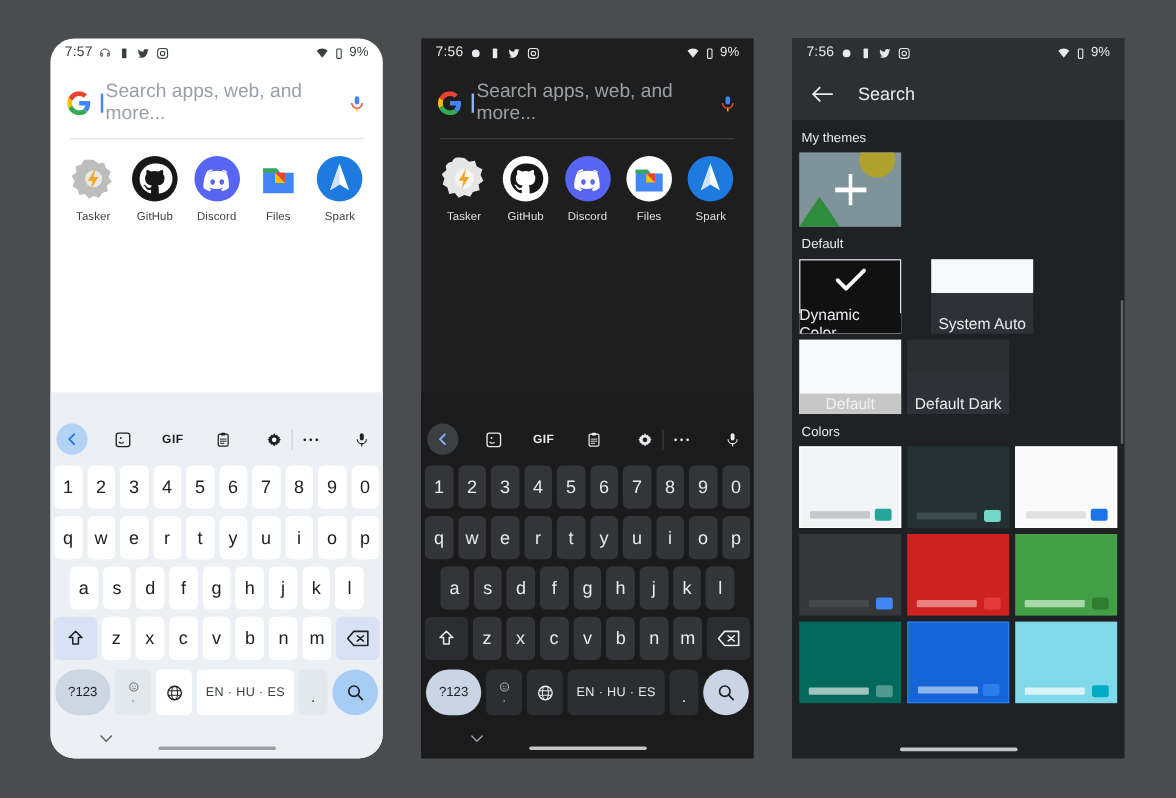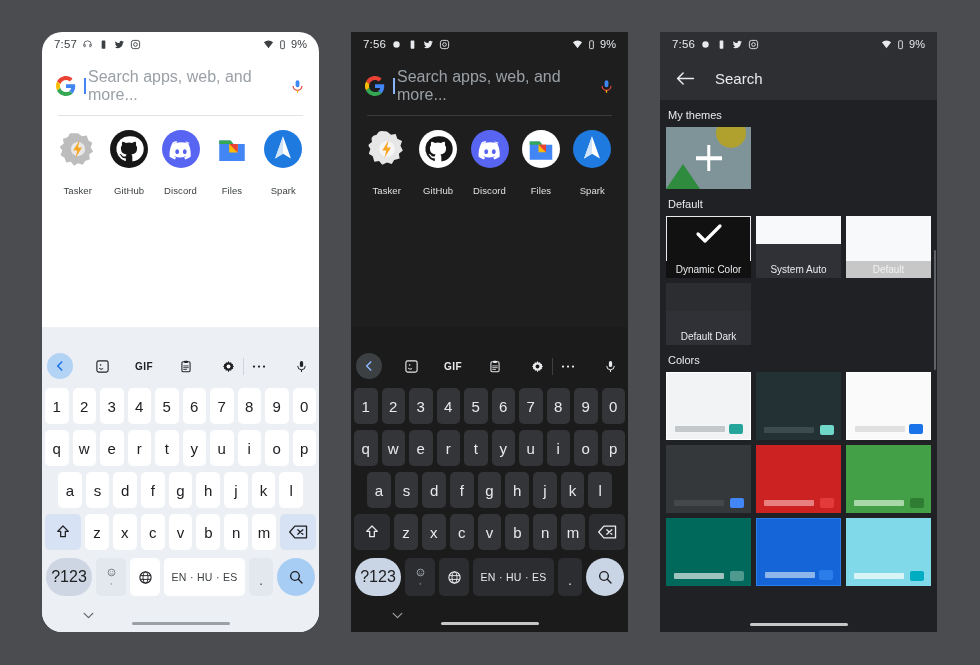--- a/index.html
+++ b/index.html
@@ -46,21 +46,21 @@
   }
   .light .caret { background: #4285f4; }
   .dark  .caret { background: #8ab4f8; }
   .mic-ic { width: 15px; height: 19px; flex: none; }
   .divider { height: 1px; margin: 9px 2px 0; }
   .light .divider { background: #e3e3e3; }
   .dark  .divider { background: #3a3a3a; }
 
   
   .approw { display: flex; padding: 14px 10px 0; flex: none; }
-  .app { flex: 1; display: flex; flex-direction: column; align-items: center; gap: 17px; }
+  .app { flex: 1; display: flex; flex-direction: column; align-items: center; gap: 7px; }
   .app-ic { width: 38px; height: 38px; border-radius: 50%; overflow: hidden; position: relative; }
   .app-lbl { font-size: 9.5px; letter-spacing: .1px; }
   .light .app-lbl { color: #3c4043; }
   .dark  .app-lbl { color: #e0e0e0; }
 
   
   .kbspacer { flex: 1; }
   .keyboard { flex: none; padding-bottom: 2px; }
   .light .keyboard { background: #eceff4; }
   .dark  .keyboard { background: #1b1b1b; }
@@ -87,21 +87,21 @@
   .light .key { background: #ffffff; color: #202124; }
   .dark  .key { background: #333538; color: #e8eaed; }
   .krow3 { padding-left: 16px; padding-right: 16px; }
   .key-mod { flex: 0 0 36px; }
   .light .key-mod { background: #d7e3f4; }
   .dark  .key-mod { background: #2b2d30; }
 
   .kbrow4 { display: flex; align-items: center; gap: 4px; padding: 5px 4px 4px; }
   .k-123 {
     flex: 0 0 46px; height: 38px; border-radius: 19px;
-    display: flex; align-items: center; justify-content: center; font-size: 16px;
+    display: flex; align-items: center; justify-content: center; font-size: 11px;
   }
   .light .k-123 { background: #cdd6e2; color: #202124; }
   .dark  .k-123 { background: #c9d4e4; color: #202124; }
   .k-comma {
     flex: 0 0 30px; height: 38px; border-radius: 5px;
     display: flex; flex-direction: column; align-items: center; justify-content: center; gap: 1px;
   }
   .light .k-comma { background: #e3e8ef; color: #5f6368; }
   .dark  .k-comma { background: #2b2d30; color: #bdc1c6; }
   .k-comma span { font-size: 8px; line-height: 1; }
@@ -155,21 +155,21 @@
   .sun { position: absolute; right: 5px; top: -9px; width: 30px; height: 30px; border-radius: 50%; background: #b0a12e; }
   .mtn { position: absolute; left: 0; bottom: 0; width: 0; height: 0;
          border-left: 17px solid transparent; border-right: 17px solid transparent;
          border-bottom: 25px solid #2f8c3f; }
   .plus-h { position: absolute; left: 50%; top: 50%; transform: translate(-50%,-50%); width: 26px; height: 3.5px; background: #fff; }
   .plus-v { position: absolute; left: 50%; top: 50%; transform: translate(-50%,-50%); width: 3.5px; height: 26px; background: #fff; }
 
   .tcard { width: 85px; height: 62px; position: relative; overflow: hidden; }
   .tcard .tlabel {
     position: absolute; left: 0; right: 0; bottom: 0; height: 17px;
-    display: flex; align-items: center; justify-content: center; font-size: 10px;
+    display: flex; align-items: center; justify-content: center; font-size: 13px;
   }
   .sel { outline: 1.5px solid #e8eaed; outline-offset: -1px; }
   .check { position: absolute; left: 50%; top: 20px; transform: translate(-50%,-50%); }
 
   .ccard { width: 85px; height: 68px; position: relative; overflow: hidden; }
   .cbar { position: absolute; left: 8px; bottom: 7px; height: 6px; width: 50px; border-radius: 1px; }
   .cdot { position: absolute; right: 7px; bottom: 5px; width: 14px; height: 10px; border-radius: 2px; }
   .showmore { text-align: right; padding: 9px 12px 0 0; font-size: 11px; color: #8ab4f8; }
   .th-scroll { position: absolute; right: 1px; top: 150px; width: 2px; height: 120px; background: #5f6368; border-radius: 1px; }
 </style>
@@ -723,21 +723,21 @@
       </div>
 
       <div class="th-sec">Default</div>
       <div class="th-grid" id="def-grid">
           <div class="tcard sel" style="background: linear-gradient(rgb(17, 17, 17) 0px, rgb(17, 17, 17) 45%, rgb(17, 17, 17) 45%, rgb(17, 17, 17) 100%);">
             <div class="check"><svg width="28" height="22" viewBox="0 0 28 22">
                 <path d="M3 11l7 7L25 3" fill="none" stroke="#ffffff" stroke-width="3.2" stroke-linecap="round" stroke-linejoin="round"></path>
               </svg></div>
             <div class="tlabel" style="background: rgb(17, 17, 17); color: rgb(232, 234, 237);">Dynamic Color</div>
           </div>
-          <div class="tcard" style="background: linear-gradient(rgb(248, 249, 250) 0px, rgb(248, 249, 250) 45%, rgb(47, 49, 54) 45%, rgb(47, 49, 54) 100%);">
+          <div class="tcard" style="background: linear-gradient(rgb(248, 249, 250) 0px, rgb(248, 249, 250) 45%, rgb(47, 49, 54) 45%, rgb(47, 49, 54) 100%); margin-left: 20px;">
             <div class="tlabel" style="background: rgb(47, 49, 54); color: rgb(232, 234, 237);">System Auto</div>
           </div>
           <div class="tcard" style="background: linear-gradient(rgb(248, 249, 250) 0px, rgb(248, 249, 250) 45%, rgb(248, 249, 250) 45%, rgb(248, 249, 250) 100%);">
             <div class="tlabel" style="background: rgb(199, 199, 199); color: rgb(241, 241, 241);">Default</div>
           </div>
           <div class="tcard" style="background: linear-gradient(rgb(43, 45, 48) 0px, rgb(43, 45, 48) 45%, rgb(47, 49, 54) 45%, rgb(47, 49, 54) 100%);">
             <div class="tlabel" style="background: rgb(47, 49, 54); color: rgb(232, 234, 237);">Default Dark</div>
           </div>
         </div>
 

